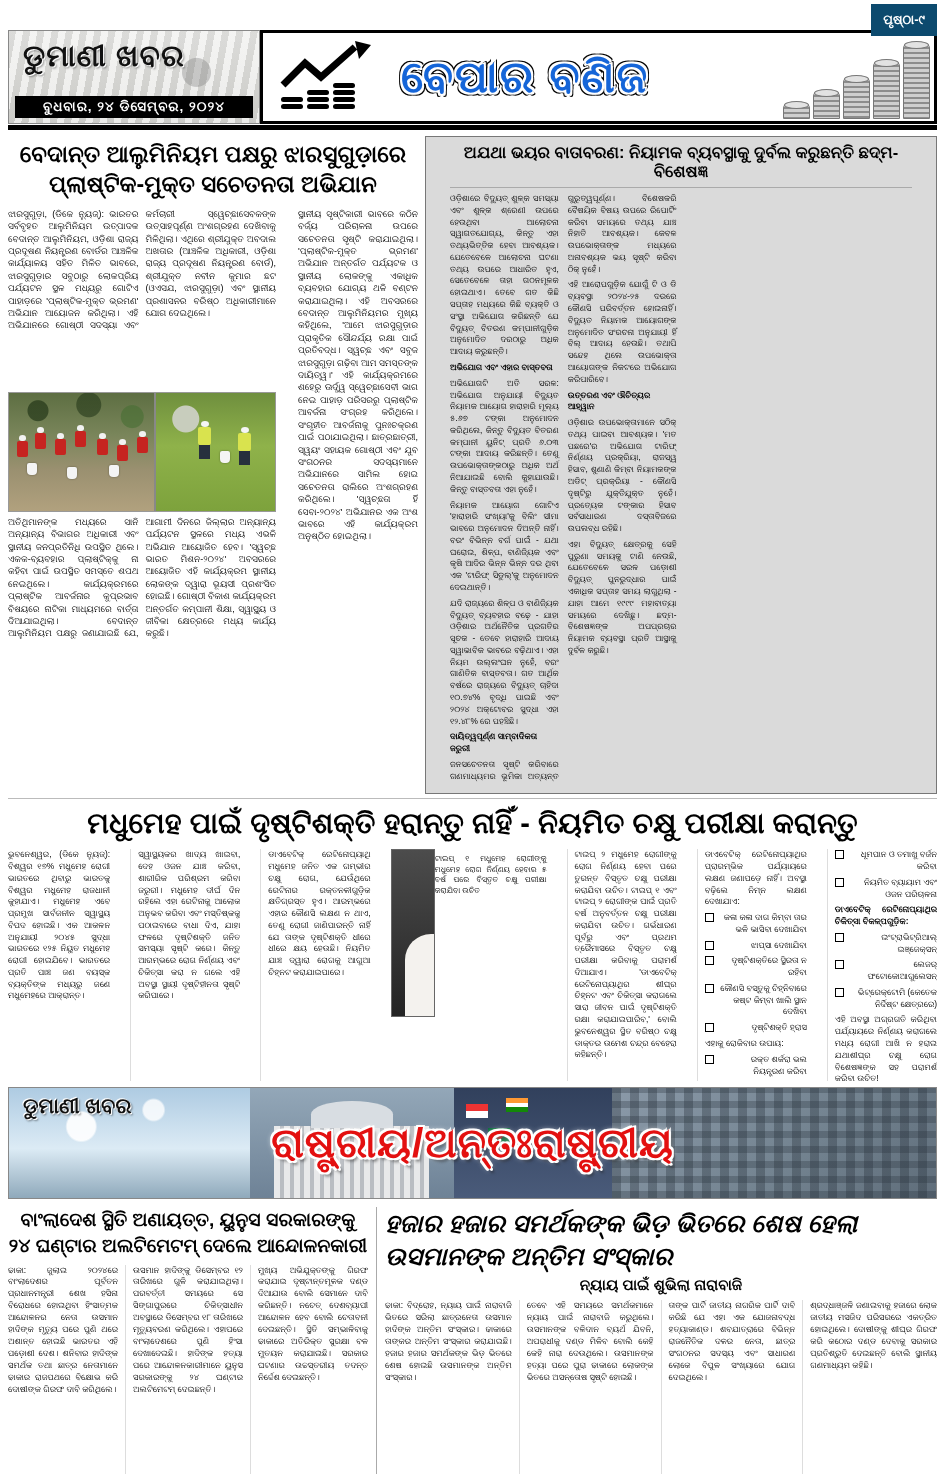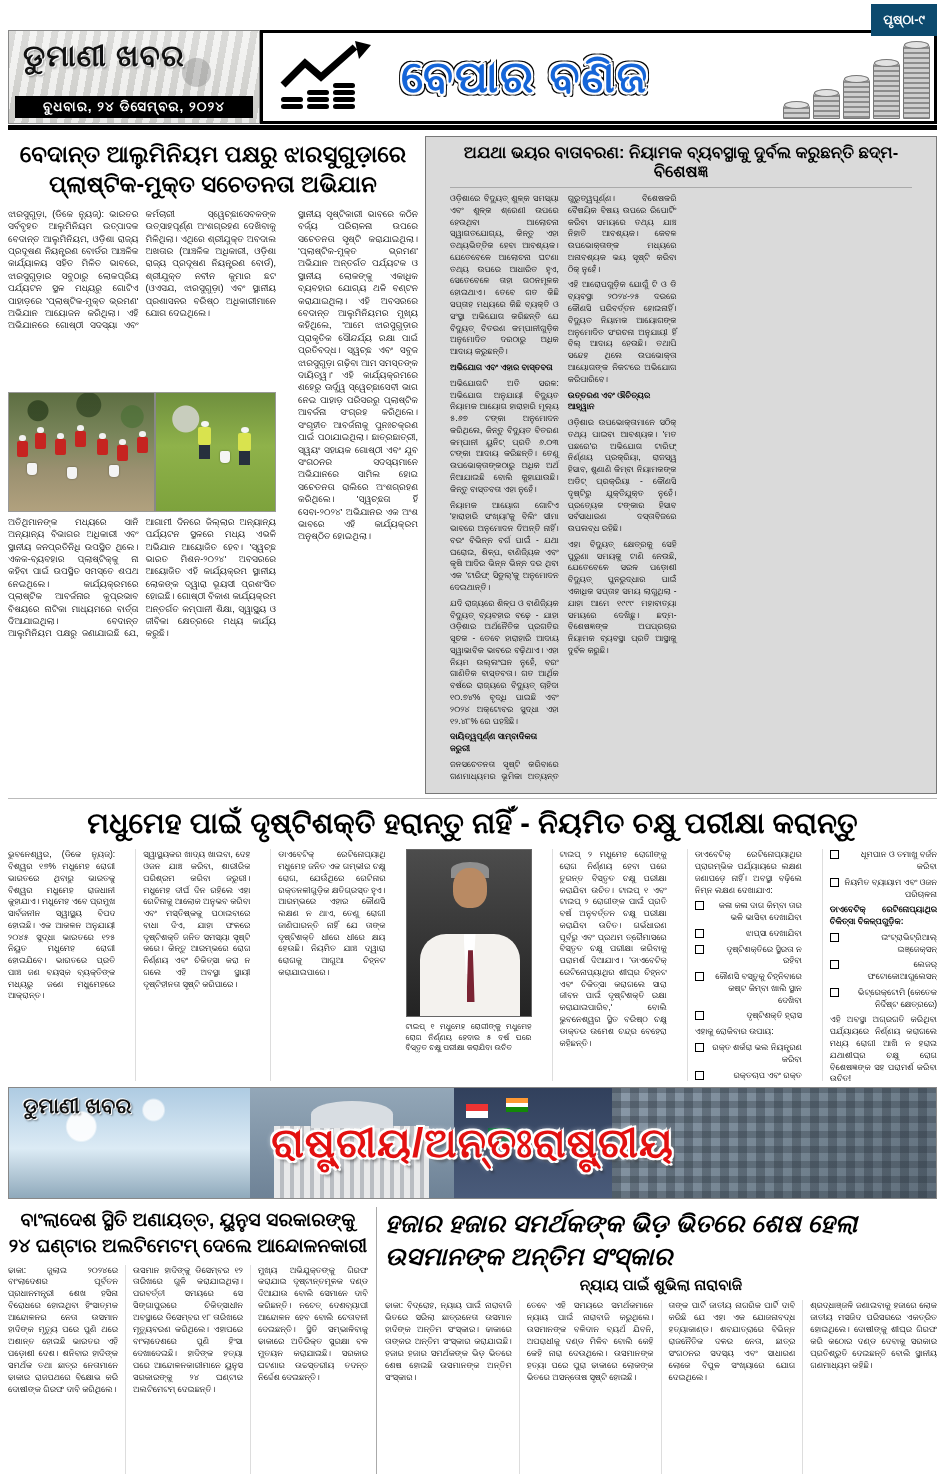--- a/index.html
+++ b/index.html
@@ -65,21 +65,21 @@
   .greybox-body { flex:1; columns:4; column-gap:9px; column-fill:auto; font-size:8.3px; line-height:1.42; text-align:justify; overflow:hidden; }
   .greybox-body .blk { margin-bottom:5px; }
   .greybox-body .t-h { font-weight:bold; text-align:left; }
 
   
   .diabetes { border-top:1px solid #bbb; margin-top:4px; padding-top:4px; }
   .diabetes-headline { font-size:29px; font-weight:bold; text-align:center; line-height:1.25; padding:2px 0 8px; }
   .diabetes-cols { display:flex; gap:20px; height:232px; overflow:hidden; }
   .dcol { flex:1; font-size:8.4px; line-height:1.4; text-align:justify; overflow:hidden; }
   .dcol + .dcol, .doc-slot + .dcol { border-left:1px solid #ddd; padding-left:7px; }
-  .doc-slot { flex:0 0 126px; display:flex; flex-direction:column; }
+  .doc-slot { flex:0 0 126px; display:flex; flex-direction:row; }
   .doctor-photo { width:126px; height:168px; background:linear-gradient(180deg,#4c4c4c,#232323); position:relative; overflow:hidden; border:1px solid #666; }
   .doc-head { position:absolute; top:18px; left:46px; width:34px; height:40px; background:#b98a63; border-radius:46% 46% 42% 42%; }
   .doc-hair { position:absolute; top:12px; left:44px; width:38px; height:16px; background:#8f8f8f; border-radius:50% 50% 0 0; }
   .doc-coat { position:absolute; bottom:-4px; left:13px; width:100px; height:86px; background:#f4f2ee; border-radius:26px 26px 0 0; }
   .doc-coat::before { content:""; position:absolute; top:0; left:44px; width:12px; height:40px; background:#ffffff; clip-path:polygon(0 0,100% 0,80% 100%,20% 100%); }
   .doc-tie { position:absolute; bottom:14px; left:60px; width:8px; height:52px; background:#7a2433; clip-path:polygon(20% 0,80% 0,100% 100%,0 100%); }
   .doc-caption { font-size:7.8px; line-height:1.35; text-align:justify; padding-top:5px; }
   .blocks .blk { margin-bottom:4px; }
   .blocks .t-check { padding-left:13px; position:relative; text-align:right; }
   .blocks .t-check::before { content:""; position:absolute; left:0; top:1px; width:7px; height:7px; border:1px solid #000; background:#fff; }

